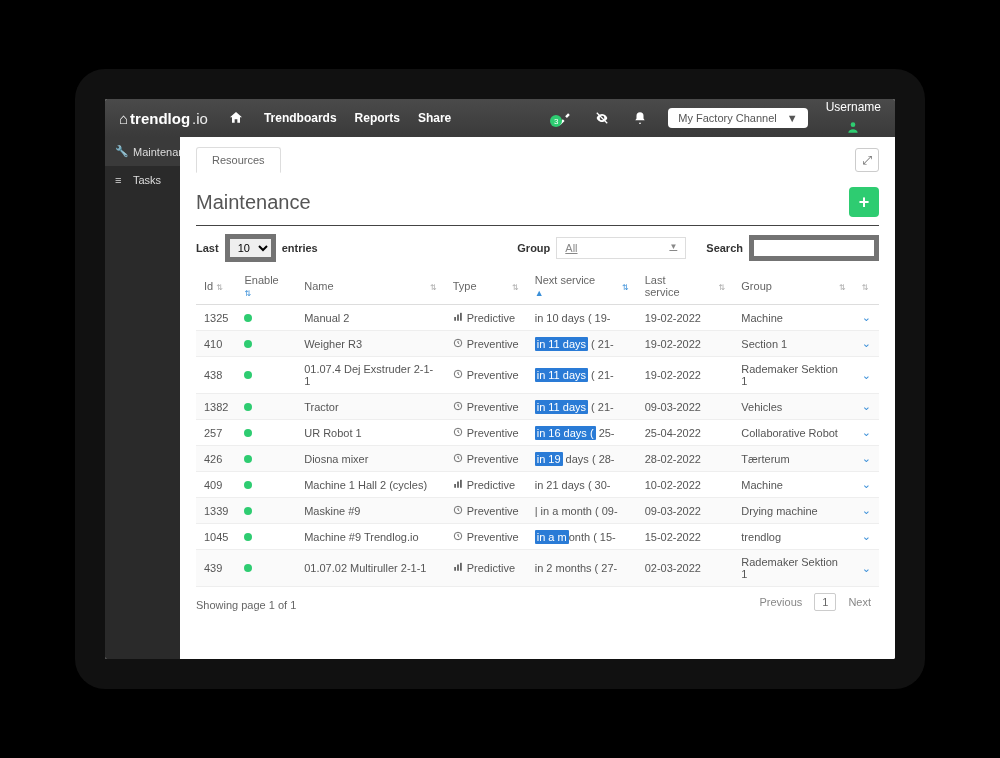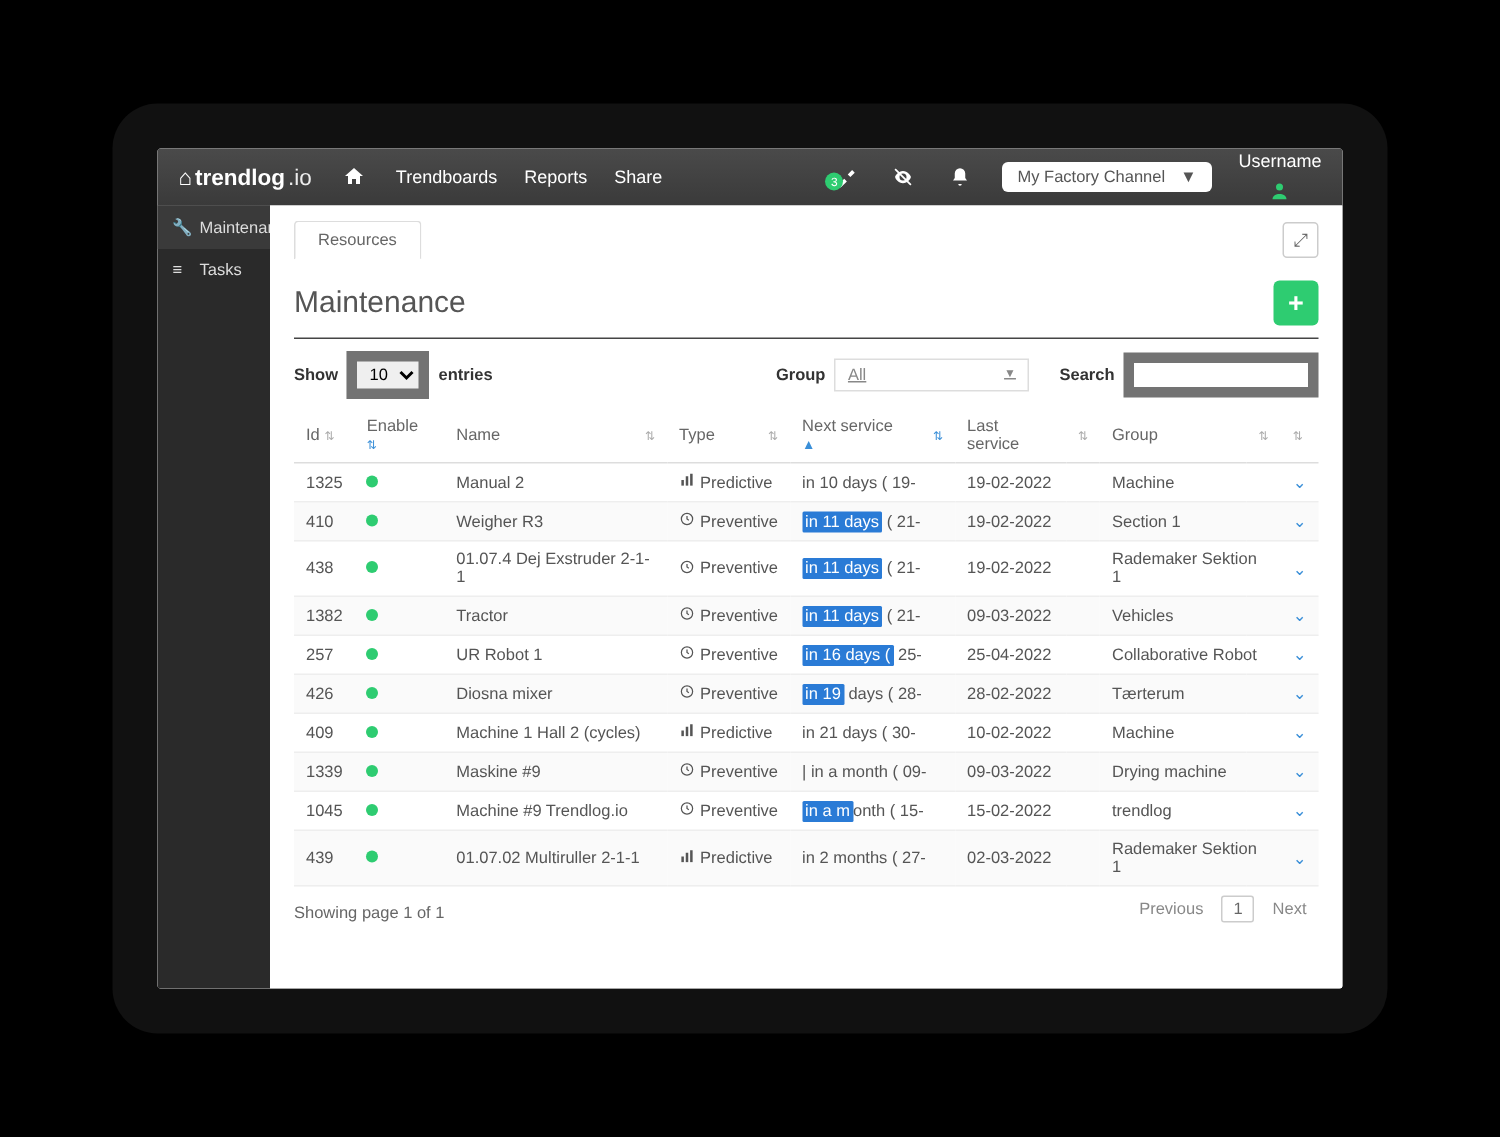--- a/index.html
+++ b/index.html
@@ -36,21 +36,21 @@
     height: 38px;
     display:flex;
     align-items:center;
     padding: 0 14px;
     color:#fff;
     font-size:13px;
     gap:18px;
   }
   .logo { font-weight:600; font-size:15px; display:flex; align-items:center; gap:2px;}
   .logo .io{ font-weight:300; opacity:.9;}
-  .nav-link { color:#fff; font-weight:400; font-size:12px; cursor:pointer; }
+  .nav-link { color:#fff; font-weight:700; font-size:12px; cursor:pointer; }
   .topbar .spacer { flex:1; }
   .top-icon { width:20px; display:flex; justify-content:center; position:relative; cursor:pointer;}
   .badge {
     position:absolute; bottom:-2px; left:-4px; background:#2ecc71;
     color:#fff; font-size:8px; border-radius:50%; width:12px;height:12px;
     display:flex;align-items:center;justify-content:center;
   }
   .channel-btn {
     background:#fff; color:#555; border-radius:4px; padding:4px 10px;
     font-size:11px; display:flex; align-items:center; gap:10px; cursor:pointer;
@@ -88,21 +88,21 @@
     background:#2ecc71; color:#fff; width:30px;height:30px; border-radius:4px;
     display:flex;align-items:center;justify-content:center; font-size:18px; font-weight:bold;
     cursor:pointer;
   }
   .hr{ height:1px;background:#444; margin-bottom:8px;}
   .controls{
     display:flex; align-items:center; font-size:11px; color:#333; gap:6px;
     margin-bottom:6px;
   }
   .controls select, .controls input{
-    border:7px solid #737373; font-size:11px; padding:2px 4px;
+    border:5px solid #737373; font-size:11px; padding:2px 4px;
   }
   .controls .group-sel{
     border:1px solid #ddd; padding:4px 8px; font-size:11px; color:#888;
     width:130px; display:flex; justify-content:space-between;text-decoration:underline;
   }
   table{
     width:100%; border-collapse:collapse; font-size:11px; color:#555;
   }
   thead th{
     text-align:left; padding:6px 8px; font-weight:400; color:#666;
@@ -203,21 +203,21 @@
         </div>
 
         <div class="page-title">
           <span>Maintenance</span>
           <span class="spacer"></span>
           <div class="add-btn">+</div>
         </div>
         <div class="hr"></div>
 
         <div class="controls">
-          <b>Show</b>
+          <b>Last</b>
           <select>
             <option>10</option>
           </select>
           <b>entries</b>
           <span style="flex:1"></span>
           <b>Group</b>
           <div class="group-sel">
             <span>All</span>
             <span style="font-size:8px">▼</span>
           </div>

